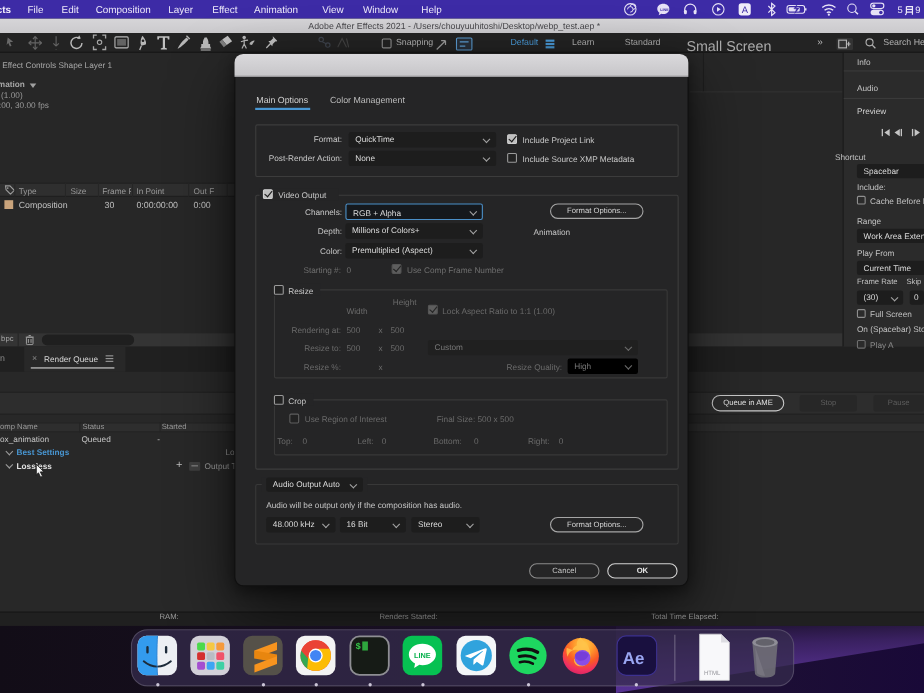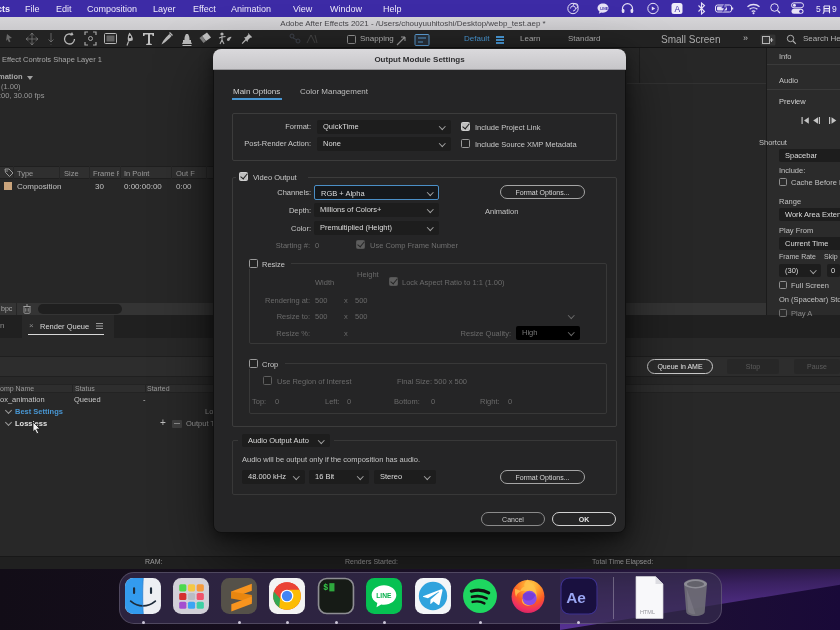--- a/index.html
+++ b/index.html
@@ -156,21 +156,21 @@
         <g stroke="#5b9bd1">
           <rect x="20" y="1.5" width="14" height="11" rx="1" fill="#28303a"></rect>
           <path d="M23 5h8M23 9h5" stroke-width="1.2"></path>
         </g>
       </g>
     </svg>
 <div class="t" style="left:464px;top:34px;font-size:8px;color:#4896d2;">Default</div>
 <div class="t" style="left:496px;top:36px;width:8px;height:1.5px;background:#4896d2;box-shadow:0 3px 0 #4896d2,0 6px 0 #4896d2;"></div>
 <div class="t" style="left:520px;top:34px;font-size:8px;color:#ababab;">Learn</div>
 <div class="t" style="left:568px;top:34px;font-size:8px;color:#ababab;">Standard</div>
-<div class="t" style="left:637px;top:34px;font-size:10px;color:#ababab;padding-left:24px;">Small Screen</div>
+<div class="t" style="left:600px;top:34px;font-size:13px;color:#ababab;padding-left:24px;">Small Screen</div>
 <div class="t" style="left:743px;top:33px;font-size:9px;color:#bdbdbd;">»</div>
 <svg class="t" style="left:760px;top:33.5px;" width="16" height="12" viewBox="0 0 16 12">
       <rect x="0.5" y="0.5" width="15" height="11" rx="1.5" fill="#333333"></rect>
       <g stroke="#b5b5b5" fill="none">
         <rect x="2.5" y="2.5" width="7" height="7"></rect>
         <path d="M11.5 4v4M9.8 6h3.4" stroke-width="1.1"></path>
       </g>
     </svg>
 <svg class="t" style="left:786px;top:34px;" width="11" height="11" viewBox="0 0 11 11">
       <g stroke="#b0b0b0" fill="none">
@@ -293,21 +293,20 @@
 <div class="cb" style="left:779px;top:309px;width:8px;height:8px;background:#2b2b2b;border-color:#6f6f6f;"></div>
 <div class="t" style="left:791px;top:309px;font-size:7.5px;color:#8a8a8a;">Play A</div>
 
 <div class="t" style="left:0;top:556px;width:840px;height:13px;background:#202020;border-top:1px solid #181818;box-sizing:border-box;"></div>
 <div class="t" style="left:145px;top:558px;font-size:7px;color:#9b9b9b;">RAM:</div>
 <div class="t" style="left:345px;top:558px;font-size:7px;color:#9b9b9b;">Renders Started:</div>
 <div class="t" style="left:592px;top:558px;font-size:7px;color:#9b9b9b;">Total Time Elapsed:</div>
 
 <div class="t" style="left:213px;top:49px;width:413px;height:484px;background:#252526;border-radius:8px;box-shadow:0 22px 55px rgba(0,0,0,0.6),0 4px 14px rgba(0,0,0,0.45);border:1px solid #101010;box-sizing:border-box;"></div>
 <div class="t" style="left:213px;top:49px;width:413px;height:21px;background:linear-gradient(#dad9dc,#c7c6c9);border-radius:8px 8px 0 0;border-bottom:1px solid #9a999c;box-sizing:border-box;"></div>
-<div class="t" style="left:213px;top:55px;width:413px;text-align:center;font-size:8px;font-weight:bold;color:#2e2e30;">Output Module Settings</div>
 <div class="t" style="left:233px;top:87px;font-size:8px;color:#d2d2d2;text-align:center;">Main Options</div>
 <div class="t" style="left:232px;top:98px;width:50px;height:2px;background:#4896d2;"></div>
 <div class="t" style="left:300px;top:87px;font-size:8px;color:#bdbdbd;">Color Management</div>
 
 <div class="gb" style="left:232px;top:113px;width:383px;height:46px;"></div>
 <div class="t" style="left:232px;top:122px;width:79px;text-align:right;font-size:7.5px;color:#c8c8c8;">Format:</div>
 <div class="dd" style="left:317px;top:120px;width:134px;">QuickTime</div>
 <div class="ch" style="left:440px;top:124px;"></div>
 <div class="cb cbc" style="left:461px;top:122px;"></div>
 <div class="t" style="left:475px;top:123px;font-size:7.5px;color:#c8c8c8;">Include Project Link</div>
@@ -323,21 +322,21 @@
 <div class="t" style="left:253px;top:173px;font-size:7.5px;color:#c8c8c8;">Video Output</div>
 <div class="t" style="left:246px;top:188px;width:65px;text-align:right;font-size:7.5px;color:#c8c8c8;">Channels:</div>
 <div class="dd" style="left:314px;top:185px;width:125px;height:15px;line-height:15px;background:#15181c;border:1px solid #4b8fc7;">RGB + Alpha</div>
 <div class="ch" style="left:428px;top:190px;"></div>
 <div class="pill" style="left:500px;top:185px;width:85px;height:14px;line-height:13px;">Format Options...</div>
 <div class="t" style="left:246px;top:206px;width:65px;text-align:right;font-size:7.5px;color:#c8c8c8;">Depth:</div>
 <div class="dd" style="left:314px;top:203px;width:125px;">Millions of Colors+</div>
 <div class="ch" style="left:428px;top:207px;"></div>
 <div class="t" style="left:485px;top:207px;font-size:7.5px;color:#c4c4c4;">Animation</div>
 <div class="t" style="left:246px;top:224px;width:65px;text-align:right;font-size:7.5px;color:#c8c8c8;">Color:</div>
-<div class="dd" style="left:314px;top:221px;width:125px;">Premultiplied (Height)</div>
+<div class="dd" style="left:314px;top:221px;width:125px;">Premultiplied (Aspect)</div>
 <div class="ch" style="left:428px;top:225px;"></div>
 <div class="t" style="left:250px;top:241px;width:60px;text-align:right;font-size:7.5px;color:#6f6f6f;">Starting #:</div>
 <div class="t" style="left:315px;top:241px;font-size:7.5px;color:#6f6f6f;">0</div>
 <div class="cb cbd" style="left:356px;top:240px;"></div>
 <div class="t" style="left:370px;top:241px;font-size:7.5px;color:#6f6f6f;">Use Comp Frame Number</div>
 
 <div class="gb" style="left:249px;top:263px;width:356px;height:79px;border-color:#383838;"></div>
 <div class="t" style="left:247px;top:258px;width:44px;height:11px;background:#252526;"></div>
 <div class="cb" style="left:249px;top:259px;"></div>
 <div class="t" style="left:262px;top:260px;font-size:7.5px;color:#c8c8c8;">Resize</div>
@@ -346,20 +345,21 @@
 <div class="cb cbd" style="left:389px;top:277px;"></div>
 <div class="t" style="left:402px;top:278px;font-size:7.5px;color:#6a6a6a;">Lock Aspect Ratio to 1:1 (1.00)</div>
 <div class="t" style="left:250px;top:296px;width:60px;text-align:right;font-size:7.5px;color:#6a6a6a;">Rendering at:</div>
 <div class="t" style="left:315px;top:296px;font-size:7.5px;color:#6a6a6a;">500</div>
 <div class="t" style="left:344px;top:296px;font-size:7.5px;color:#6a6a6a;">x</div>
 <div class="t" style="left:355px;top:296px;font-size:7.5px;color:#6a6a6a;">500</div>
 <div class="t" style="left:250px;top:312px;width:60px;text-align:right;font-size:7.5px;color:#6a6a6a;">Resize to:</div>
 <div class="t" style="left:315px;top:312px;font-size:7.5px;color:#6a6a6a;">500</div>
 <div class="t" style="left:344px;top:312px;font-size:7.5px;color:#6a6a6a;">x</div>
 <div class="t" style="left:355px;top:312px;font-size:7.5px;color:#6a6a6a;">500</div>
+<div class="dd" style="left:389px;top:309px;width:191px;background:#202020;color:#787878;">Custom</div>
 <div class="ch" style="left:569px;top:313px;border-color:#6a6a6a;"></div>
 <div class="t" style="left:250px;top:329px;width:60px;text-align:right;font-size:7.5px;color:#6a6a6a;">Resize %:</div>
 <div class="t" style="left:344px;top:329px;font-size:7.5px;color:#6a6a6a;">x</div>
 <div class="t" style="left:451px;top:329px;width:60px;text-align:right;font-size:7.5px;color:#6a6a6a;">Resize Quality:</div>
 <div class="dd" style="left:516px;top:326px;width:64px;background:#000000;color:#787878;">High</div>
 <div class="ch" style="left:569px;top:330px;border-color:#6a6a6a;"></div>
 
 <div class="gb" style="left:249px;top:363px;width:356px;height:49px;border-color:#383838;"></div>
 <div class="t" style="left:247px;top:358px;width:38px;height:11px;background:#252526;"></div>
 <div class="cb" style="left:249px;top:359px;"></div>

